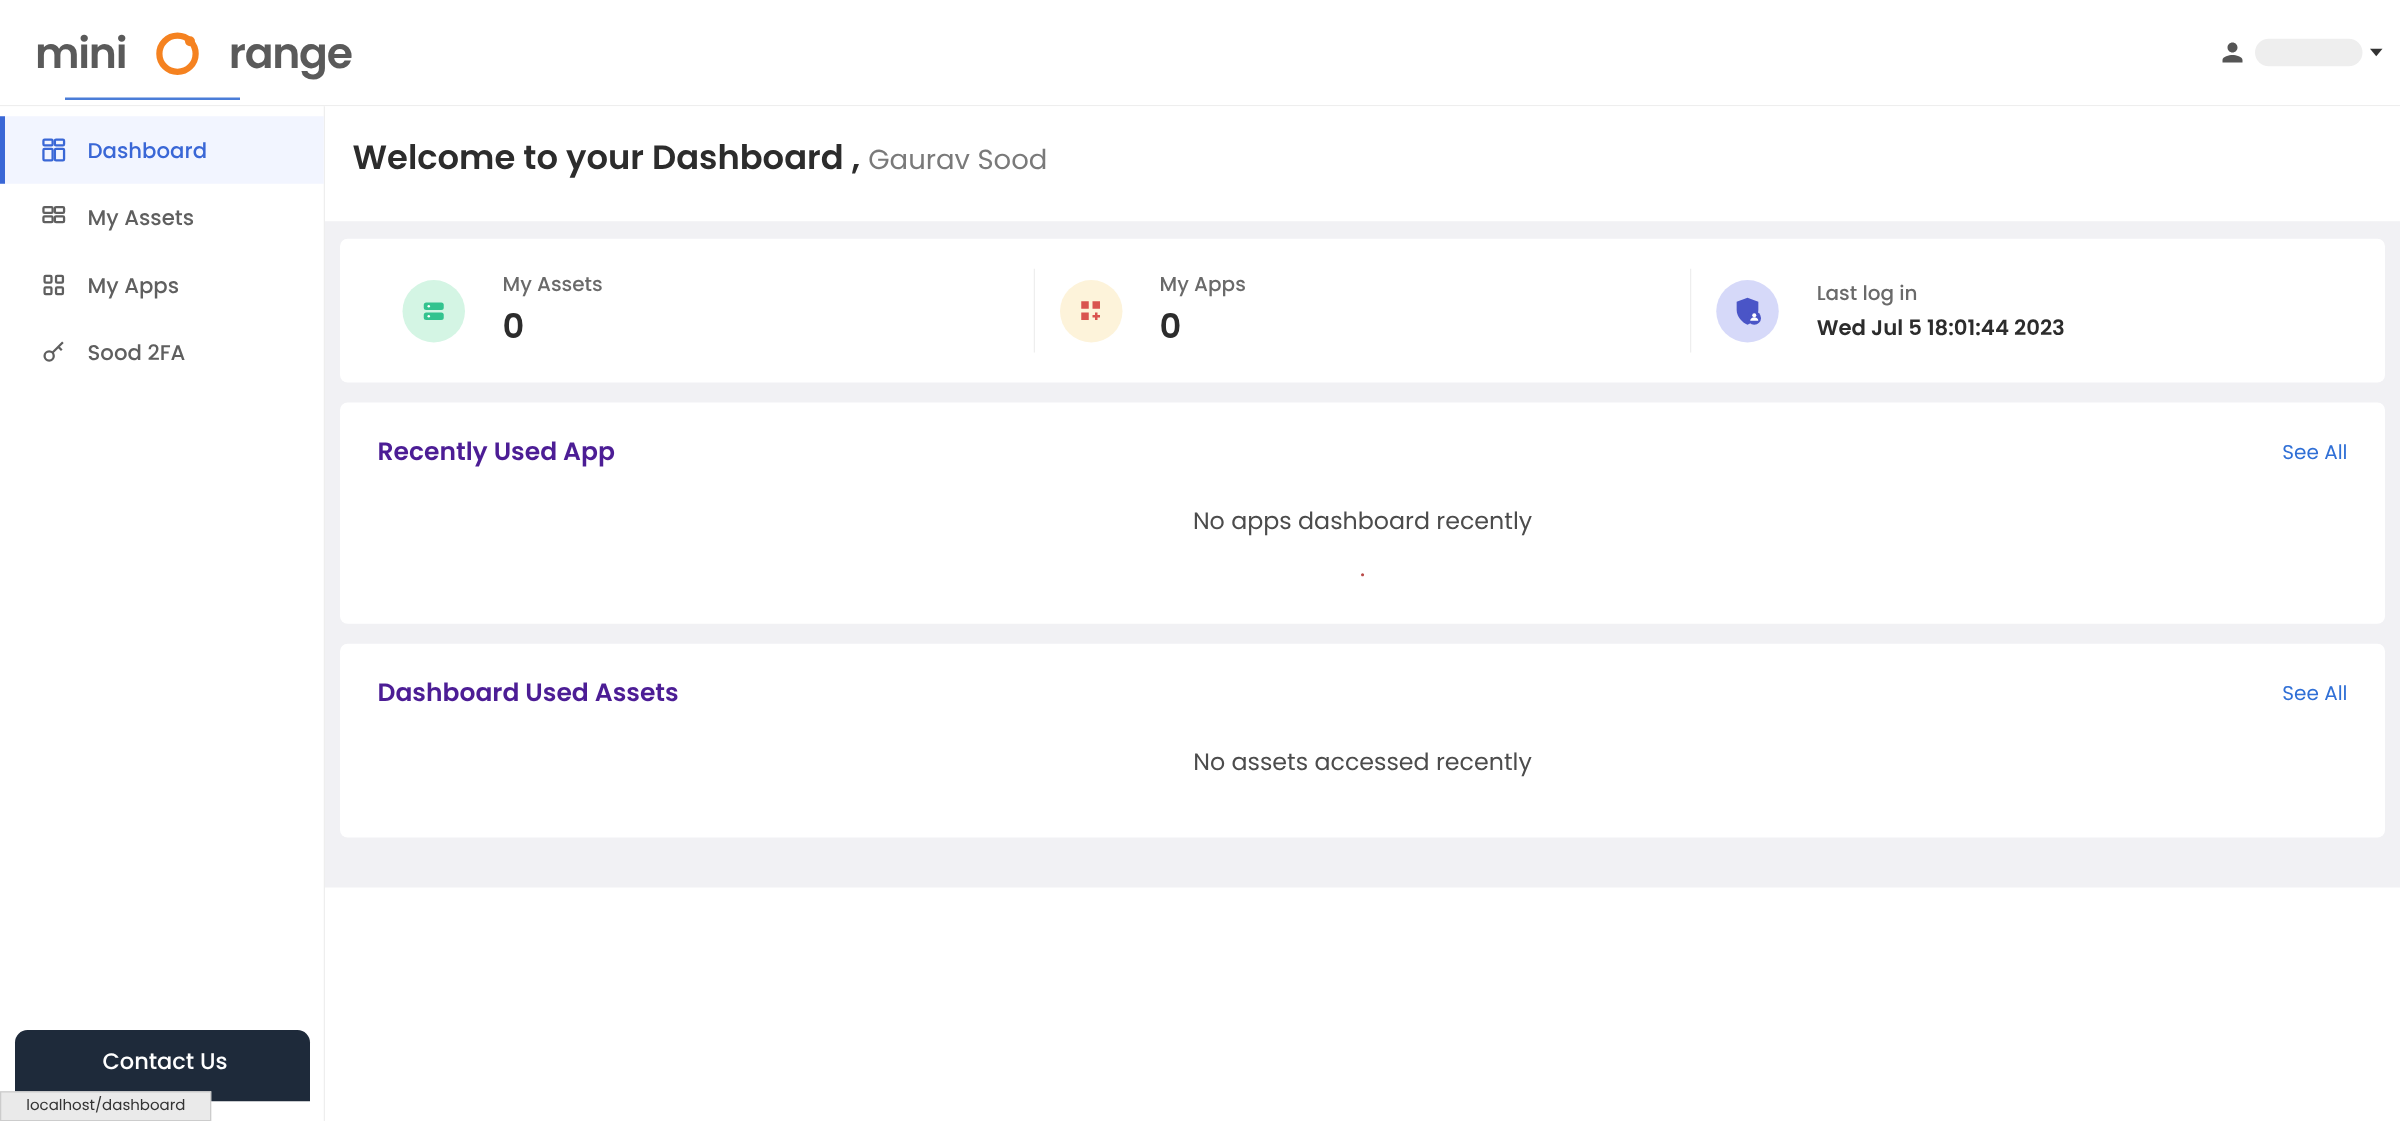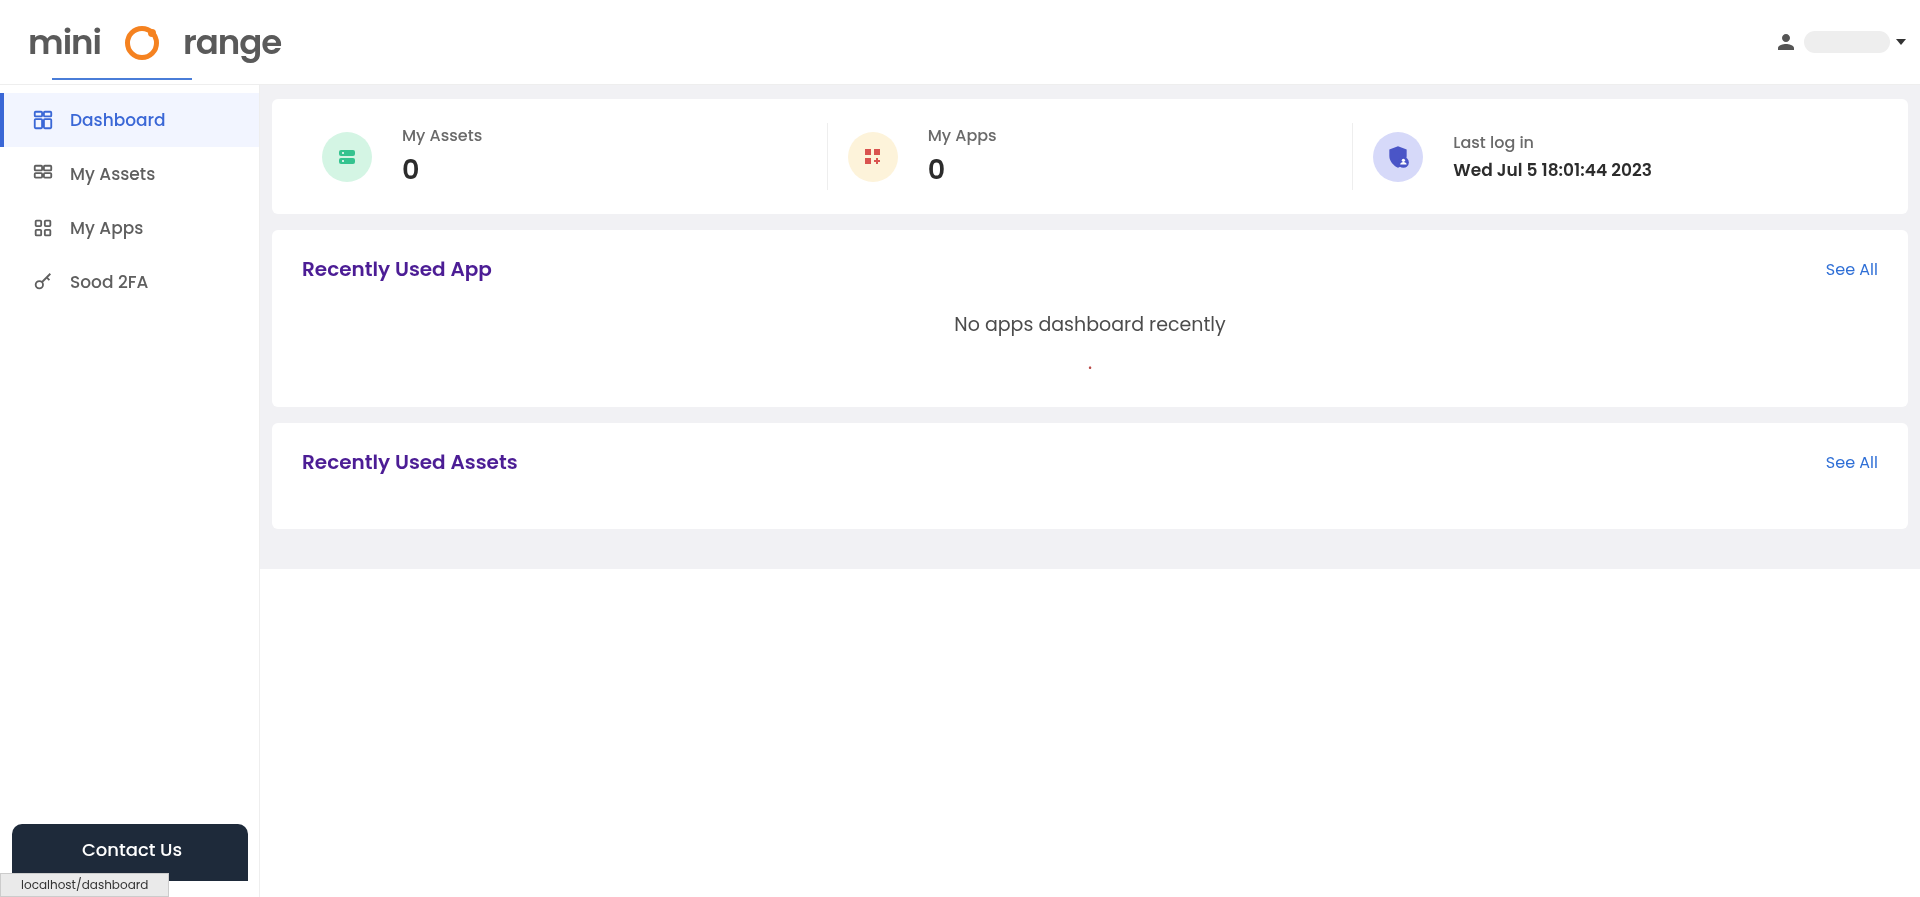--- a/index.html
+++ b/index.html
@@ -310,20 +310,23 @@
 
     </nav>
 
     <div class="contact-btn">
       <span>Contact Us</span>
     </div>
     <div class="status-bar">localhost/dashboard</div>
   </aside>
 
   <main class="main">
+    <div class="page-title-row">
+      <span class="page-title">Welcome to your Dashboard , </span><span class="page-user">Gaurav Sood</span>
+    </div>
 
     <div class="content-wrap">
 
       <div class="stats-card">
 
         <div class="stat">
           <div class="stat-icon green">
             <svg width="24" height="24" viewBox="0 0 24 24" fill="#34c38f">
                 <rect x="4" y="5" width="16" height="6" rx="2"></rect>
                 <rect x="4" y="13" width="16" height="6" rx="2"></rect>
@@ -373,20 +376,21 @@
         <div class="panel-head">
           <span class="panel-title">Recently Used App</span>
           <span class="see-all">See All</span>
         </div>
         <div class="empty-text">No apps dashboard recently</div>
         <div class="dot">•</div>
       </div>
 
       <div class="panel">
         <div class="panel-head">
-          <span class="panel-title">Recently Used Assets</span>
+          <span class="panel-title">Dashboard Used Assets</span>
           <span class="see-all">See All</span>
         </div>
+        <div class="empty-text">No assets accessed recently</div>
       </div>
 
     </div>
   </main>
 </div>
 
 </body></html>

